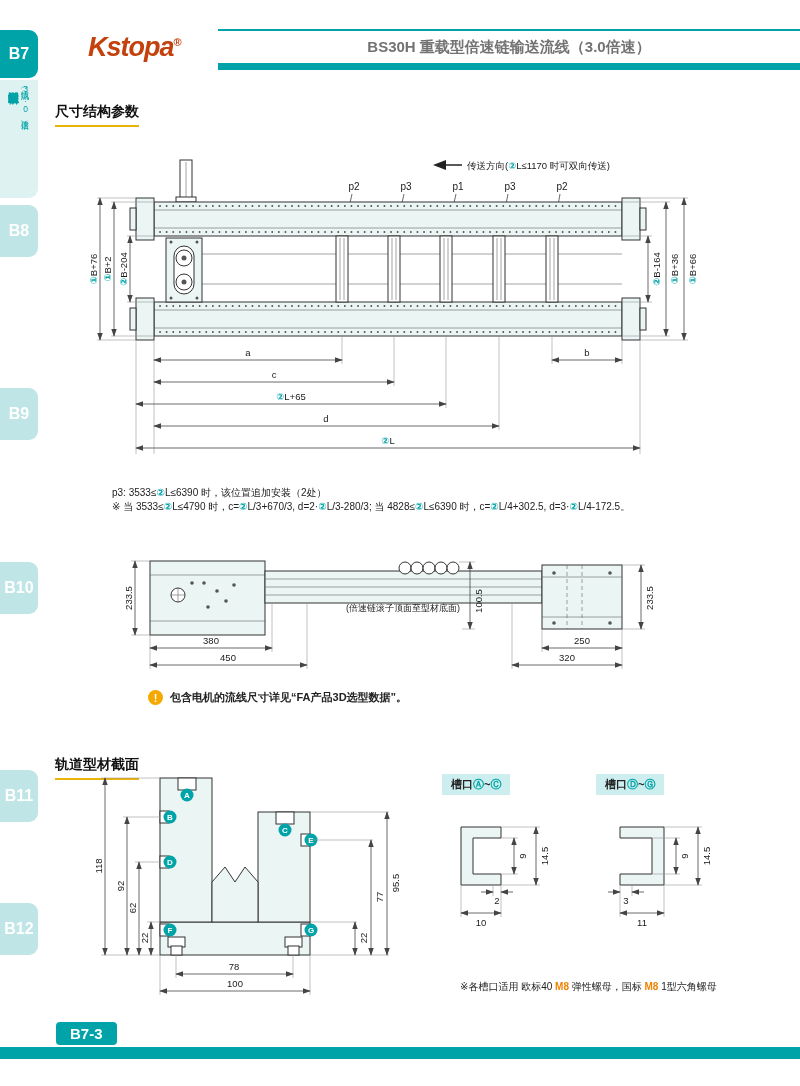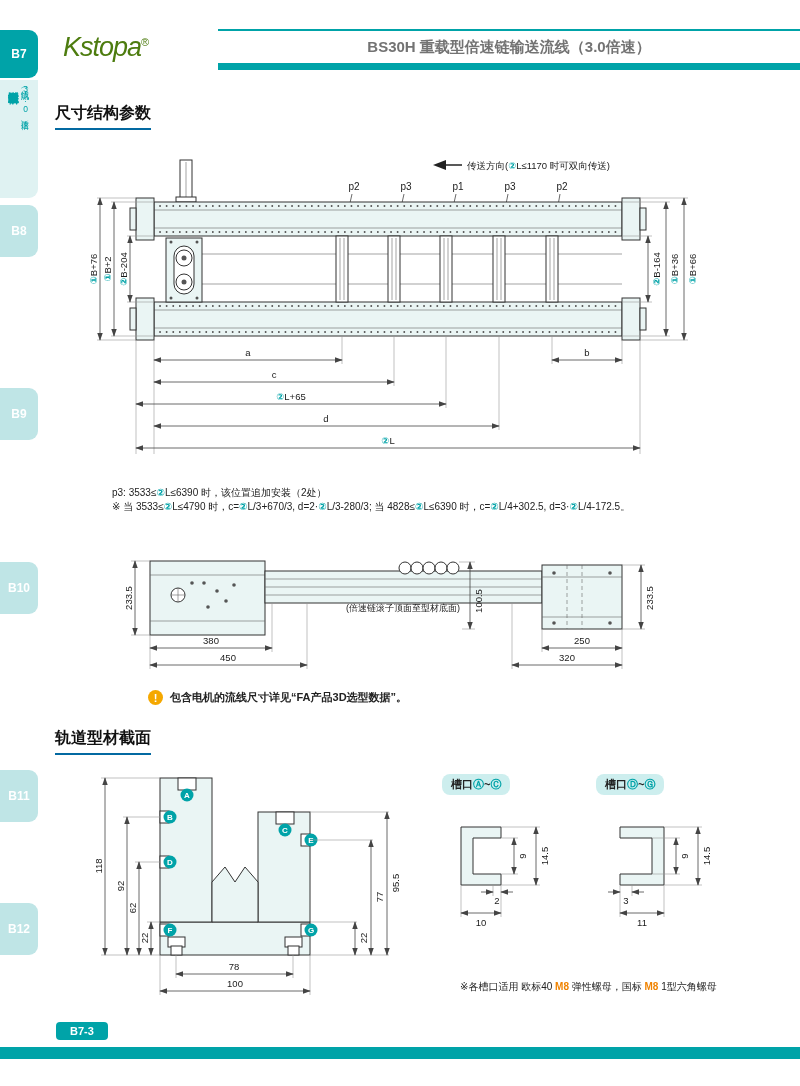--- a/index.html
+++ b/index.html
@@ -6,58 +6,58 @@
   html,body{background:#fff}
   body{font-family:"Liberation Sans","DejaVu Sans",sans-serif;color:#1a1a1a}
   .page{position:relative;width:800px;height:1086px;background:#fff;overflow:hidden}
   .abs{position:absolute}
 
   
   .cnum{color:#00a3a8;fill:#00a3a8;font-weight:bold}
   .onum{color:#f08300;fill:#f08300;font-weight:bold}
 
   
-  .tab{position:absolute;left:0;width:38px;color:#fff;font-weight:bold;font-size:12px;
+  .tab{position:absolute;left:0;width:38px;color:#fff;font-weight:bold;font-size:16px;
        display:flex;align-items:center;justify-content:center;
        border-radius:0 9px 9px 0}
   .tab.active{background:#00a3a8}
   .tab.idle{background:#bfe5e6}
   .side-vert{position:absolute;left:0;top:80px;width:38px;height:118px;background:#dff2f2;
        border-radius:0 0 9px 0;display:flex;justify-content:center;gap:2px;padding-top:4px}
   .vt{writing-mode:vertical-rl;text-orientation:upright;color:#00a3a8;line-height:1}
   .vt.main{font-size:10.5px;font-weight:bold}
   .vt.sub{font-size:8.5px}
 
   
-  .logo{position:absolute;left:63px;top:32px;font-size:27px;font-weight:400;font-style:italic;
-        color:#4d7c0f;letter-spacing:-1px}
+  .logo{position:absolute;left:88px;top:32px;font-size:27px;font-weight:700;font-style:italic;
+        color:#c2410c;letter-spacing:-1px}
   .logo sup{font-size:11px;font-style:normal}
   .hline-thin{position:absolute;left:218px;top:29px;width:582px;height:2px;background:#00a3a8}
   .hline-thick{position:absolute;left:218px;top:63px;width:582px;height:7px;background:#00a3a8}
   .title{position:absolute;left:218px;top:38px;width:582px;text-align:center;
          font-size:15px;font-weight:bold;color:#737373}
 
-  .sec-heading{position:absolute;font-size:16px;font-weight:bold;color:#111;
-               border-bottom:2px solid #0369a1;padding-bottom:4px}
+  .sec-heading{position:absolute;font-size:14px;font-weight:bold;color:#111;
+               border-bottom:2px solid #eab308;padding-bottom:4px}
 
   .notes{position:absolute;left:112px;top:486px;width:600px;font-size:10px;line-height:14px;color:#222}
   .notes div{white-space:nowrap}
 
   .motor-note{position:absolute;left:148px;top:690px;font-size:11px;font-weight:bold;color:#222;
               display:flex;align-items:center;gap:7px}
   .note-badge{display:inline-flex;width:15px;height:15px;border-radius:50%;background:#f5a800;
               color:#fff;font-size:11px;font-weight:bold;align-items:center;justify-content:center}
 
-  .pill{position:absolute;background:#cdeeee;border-radius:8px;padding:3px 9px;
+  .pill{position:absolute;background:#cdeeee;border-radius:0;padding:3px 9px;
         font-size:11px;font-weight:bold;color:#222}
 
   .nut-note{position:absolute;left:460px;top:980px;width:350px;font-size:10px;color:#222}
 
   .footer-pill{position:absolute;left:56px;top:1022px;background:#00a3a8;color:#fff;
-               font-size:11px;font-weight:bold;padding:3px 14px;border-radius:4px}
+               font-size:15px;font-weight:bold;padding:3px 14px;border-radius:4px}
   .footer-bar{position:absolute;left:0;top:1047px;width:800px;height:12px;background:#00a3a8}
 
   
   svg{overflow:visible}
   svg text{font-family:"Liberation Sans","DejaVu Sans",sans-serif;font-size:10px;fill:#1a1a1a}
   .dwg{fill:#eaf5f4;stroke:#333;stroke-width:1}
   .wht{fill:#fff;stroke:#333;stroke-width:1}
   .thin{stroke:#666;stroke-width:.6;fill:none}
   .dash{stroke:#666;stroke-width:.6;fill:none;stroke-dasharray:4 3}
   .dots{stroke:#555;stroke-width:1.8;stroke-dasharray:.1 6.5;stroke-linecap:round;fill:none}
@@ -347,21 +347,21 @@
       <line class="dim" x1="390" y1="112" x2="500" y2="112"></line>
       <text class="lbl" x="445" y="108" text-anchor="middle">320</text>
     </g>
   </svg>
 
   <div class="motor-note">
     <span class="note-badge">!</span>
     <span>包含电机的流线尺寸详见“FA产品3D选型数据”。</span>
   </div>
 
-  <div class="sec-heading" style="left:55px;top:728px">轨道型材截面</div>
+  <div class="sec-heading" style="left:55px;top:756px">轨道型材截面</div>
 
   <svg class="abs" style="left:82px;top:762px" width="330" height="245" viewBox="0 0 330 245">
     <g>
       <rect class="dwg" x="78" y="160" width="150" height="33"></rect>
       <rect class="dwg" x="78" y="16" width="52" height="144"></rect>
       <rect class="dwg" x="176" y="50" width="52" height="110"></rect>
       <path class="dwg" d="M130,120 L143,105 L153,120 L163,105 L176,120 L176,160 L130,160 Z"></path>
 
       <rect class="wht" x="96" y="16" width="18" height="12"></rect>
       <rect class="wht" x="194" y="50" width="18" height="12"></rect>

